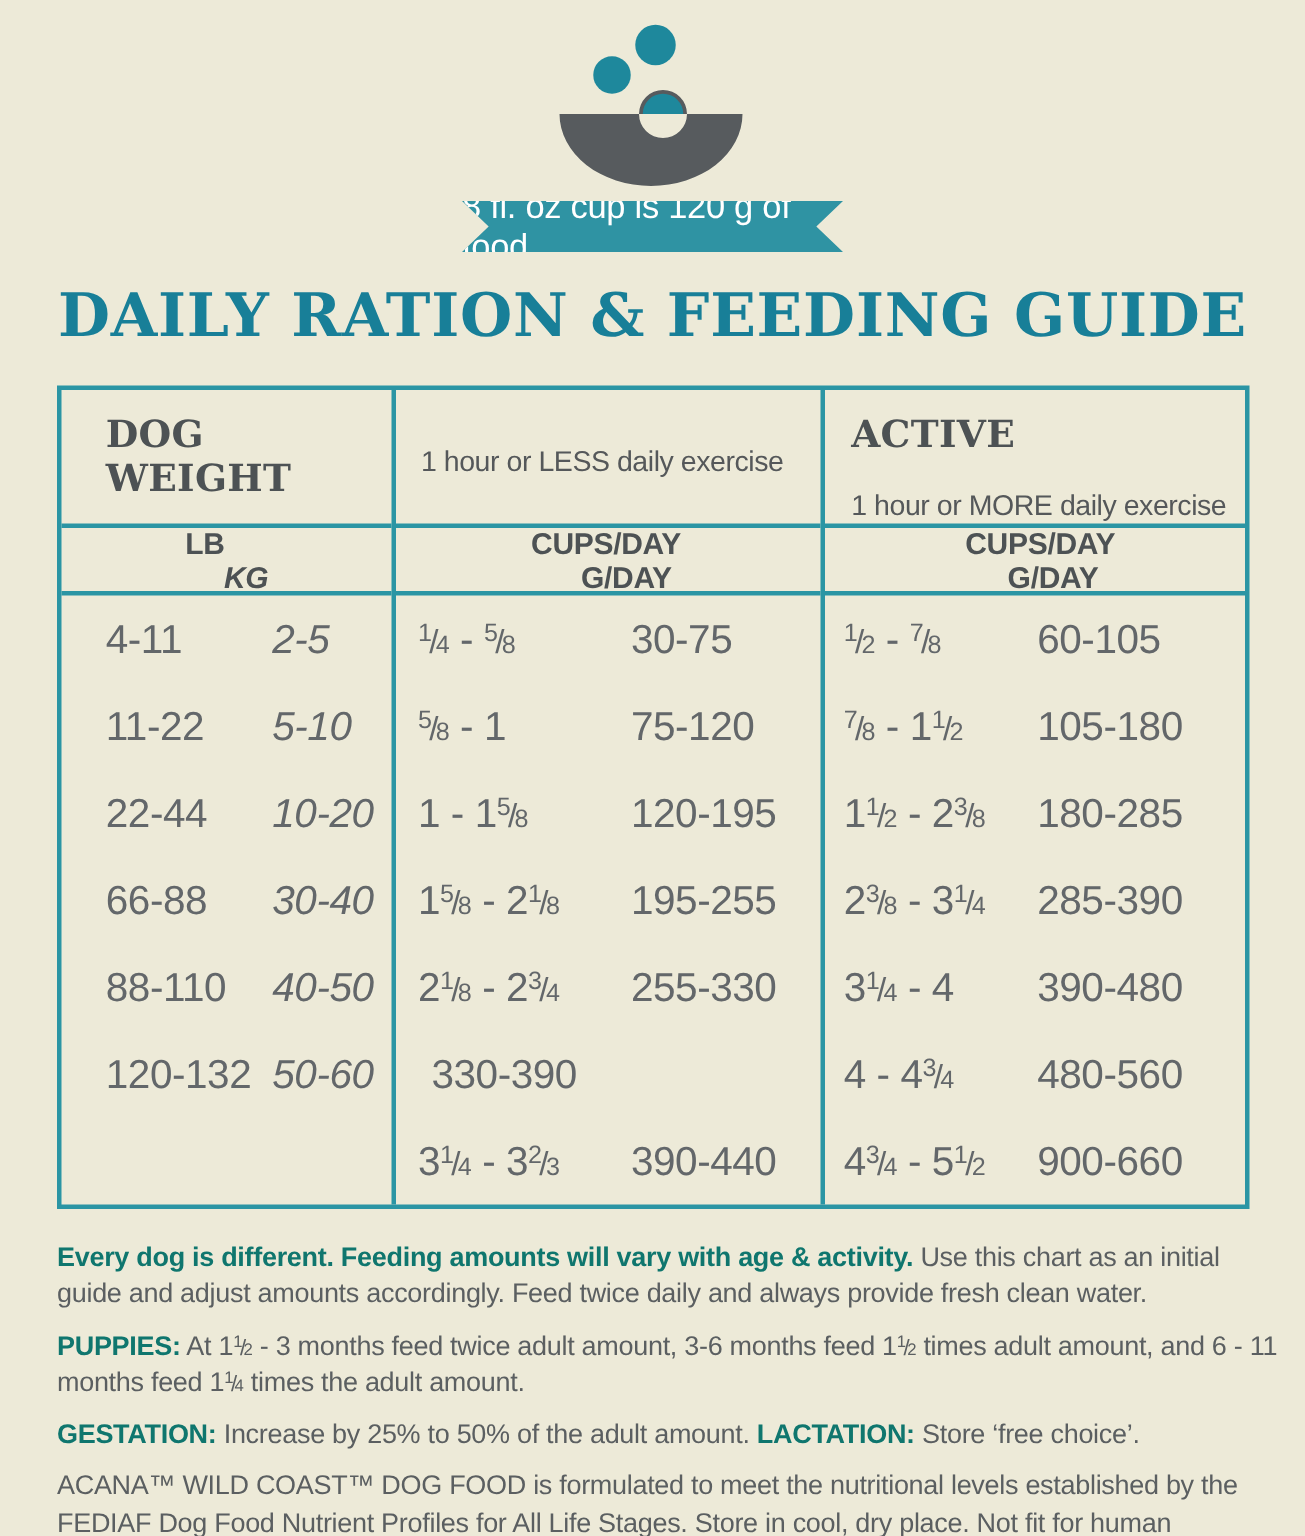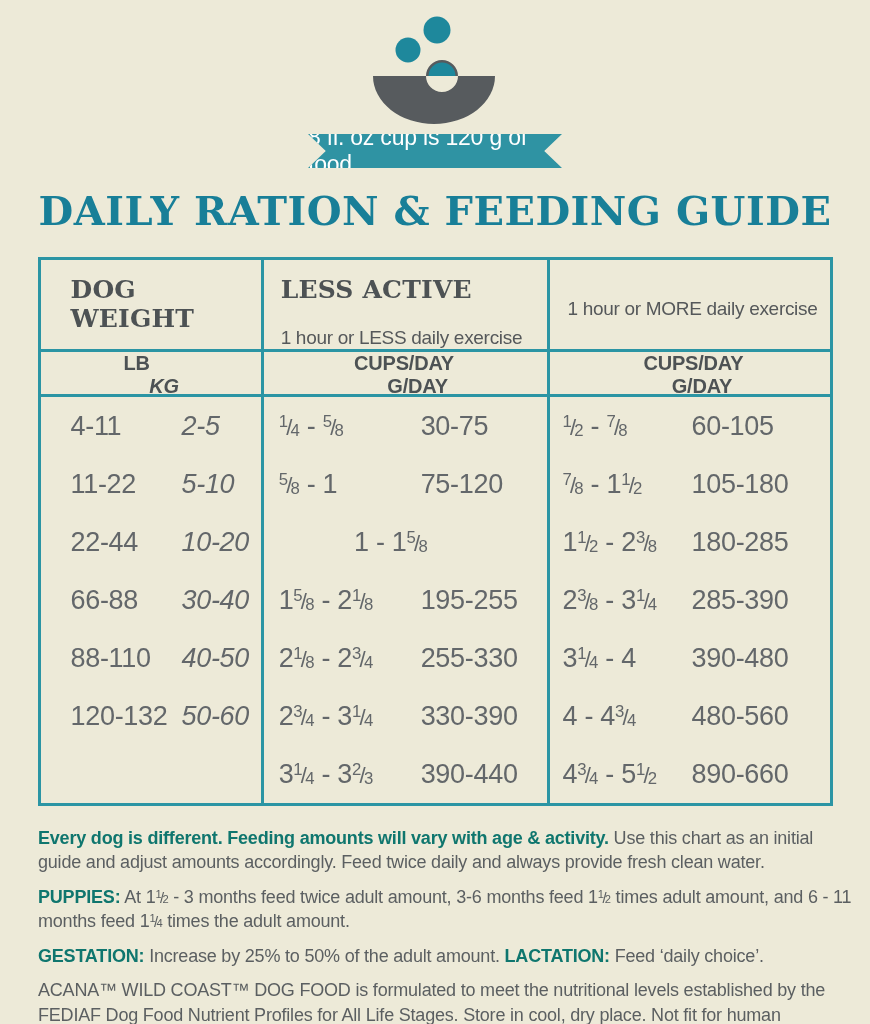--- a/index.html
+++ b/index.html
@@ -115,60 +115,60 @@
           </div>
         <div class="row">
             <div class="c a">120-132</div>
             <div class="c b">50-60</div>
           </div>
       </div>
     </div>
 
     <div class="group g2">
       <div class="h1">
-        <div class="gt1">LESS ACTIVE</div>
         <div class="gsub">1 hour or LESS daily exercise</div>
       </div>
       <div class="h2">
         <div class="c a">CUPS/DAY</div>
         <div class="c b">G/DAY</div>
       </div>
       <div class="body">
         <div class="row">
             <div class="c a"><span class="fr"><sup>1</sup><span class="sl">/</span><sub>4</sub></span> - <span class="fr"><sup>5</sup><span class="sl">/</span><sub>8</sub></span></div>
             <div class="c b">30-75</div>
           </div>
         <div class="row">
             <div class="c a"><span class="fr"><sup>5</sup><span class="sl">/</span><sub>8</sub></span> - 1</div>
             <div class="c b">75-120</div>
           </div>
         <div class="row">
             <div class="c a">1 - 1<span class="fr"><sup>5</sup><span class="sl">/</span><sub>8</sub></span></div>
+            <div class="c b">120-195</div>
           </div>
         <div class="row">
             <div class="c a">1<span class="fr"><sup>5</sup><span class="sl">/</span><sub>8</sub></span> - 2<span class="fr"><sup>1</sup><span class="sl">/</span><sub>8</sub></span></div>
             <div class="c b">195-255</div>
           </div>
         <div class="row">
             <div class="c a">2<span class="fr"><sup>1</sup><span class="sl">/</span><sub>8</sub></span> - 2<span class="fr"><sup>3</sup><span class="sl">/</span><sub>4</sub></span></div>
             <div class="c b">255-330</div>
           </div>
         <div class="row">
-            <div class="c a">2<span class="fr"><sup>3</sup><span class="sl">/</span><sub>4</sub></span> - 3<span class="fr"><sup>1</sup><span class="sl">/</span><sub>4</sub></span></div>
             <div class="c b">330-390</div>
           </div>
         <div class="row">
             <div class="c a">3<span class="fr"><sup>1</sup><span class="sl">/</span><sub>4</sub></span> - 3<span class="fr"><sup>2</sup><span class="sl">/</span><sub>3</sub></span></div>
             <div class="c b">390-440</div>
           </div>
       </div>
     </div>
 
     <div class="group g3">
       <div class="h1">
+        <div class="gt1">ACTIVE</div>
         <div class="gsub">1 hour or MORE daily exercise</div>
       </div>
       <div class="h2">
         <div class="c a">CUPS/DAY</div>
         <div class="c b">G/DAY</div>
       </div>
       <div class="body">
         <div class="row">
             <div class="c a"><span class="fr"><sup>1</sup><span class="sl">/</span><sub>2</sub></span> - <span class="fr"><sup>7</sup><span class="sl">/</span><sub>8</sub></span></div>
             <div class="c b">60-105</div>
@@ -188,27 +188,27 @@
         <div class="row">
             <div class="c a">3<span class="fr"><sup>1</sup><span class="sl">/</span><sub>4</sub></span> - 4</div>
             <div class="c b">390-480</div>
           </div>
         <div class="row">
             <div class="c a">4 - 4<span class="fr"><sup>3</sup><span class="sl">/</span><sub>4</sub></span></div>
             <div class="c b">480-560</div>
           </div>
         <div class="row">
             <div class="c a">4<span class="fr"><sup>3</sup><span class="sl">/</span><sub>4</sub></span> - 5<span class="fr"><sup>1</sup><span class="sl">/</span><sub>2</sub></span></div>
-            <div class="c b">890-660</div>
+            <div class="c b">900-660</div>
           </div>
       </div>
     </div>
 
   </div>
 
   <div class="footer">
     <p><span class="fb">Every dog is different. Feeding amounts will vary with age &amp; activity.</span><span> Use this chart as an initial guide and adjust amounts accordingly. Feed twice daily and always provide fresh clean water.</span></p>
     <p><span class="fb">PUPPIES:</span><span> At 1<span class="fr"><sup>1</sup><span class="sl">/</span><sub>2</sub></span> - 3 months feed twice adult amount, 3-6 months feed 1<span class="fr"><sup>1</sup><span class="sl">/</span><sub>2</sub></span> times adult amount, and 6 - 11 months feed 1<span class="fr"><sup>1</sup><span class="sl">/</span><sub>4</sub></span> times the adult amount.</span></p>
-    <p><span class="fb">GESTATION:</span><span> Increase by 25% to 50% of the adult amount. </span><span class="fb">LACTATION:</span><span> Feed ‘daily choice’.</span></p>
+    <p><span class="fb">GESTATION:</span><span> Increase by 25% to 50% of the adult amount. </span><span class="fb">LACTATION:</span><span> Store ‘free choice’.</span></p>
     <p>ACANA™ WILD COAST™ DOG FOOD is formulated to meet the nutritional levels established by the FEDIAF Dog Food Nutrient Profiles for All Life Stages. Store in cool, dry place. Not fit for human consumption.</p>
   </div>
 
 </div>
 
 </body></html>

